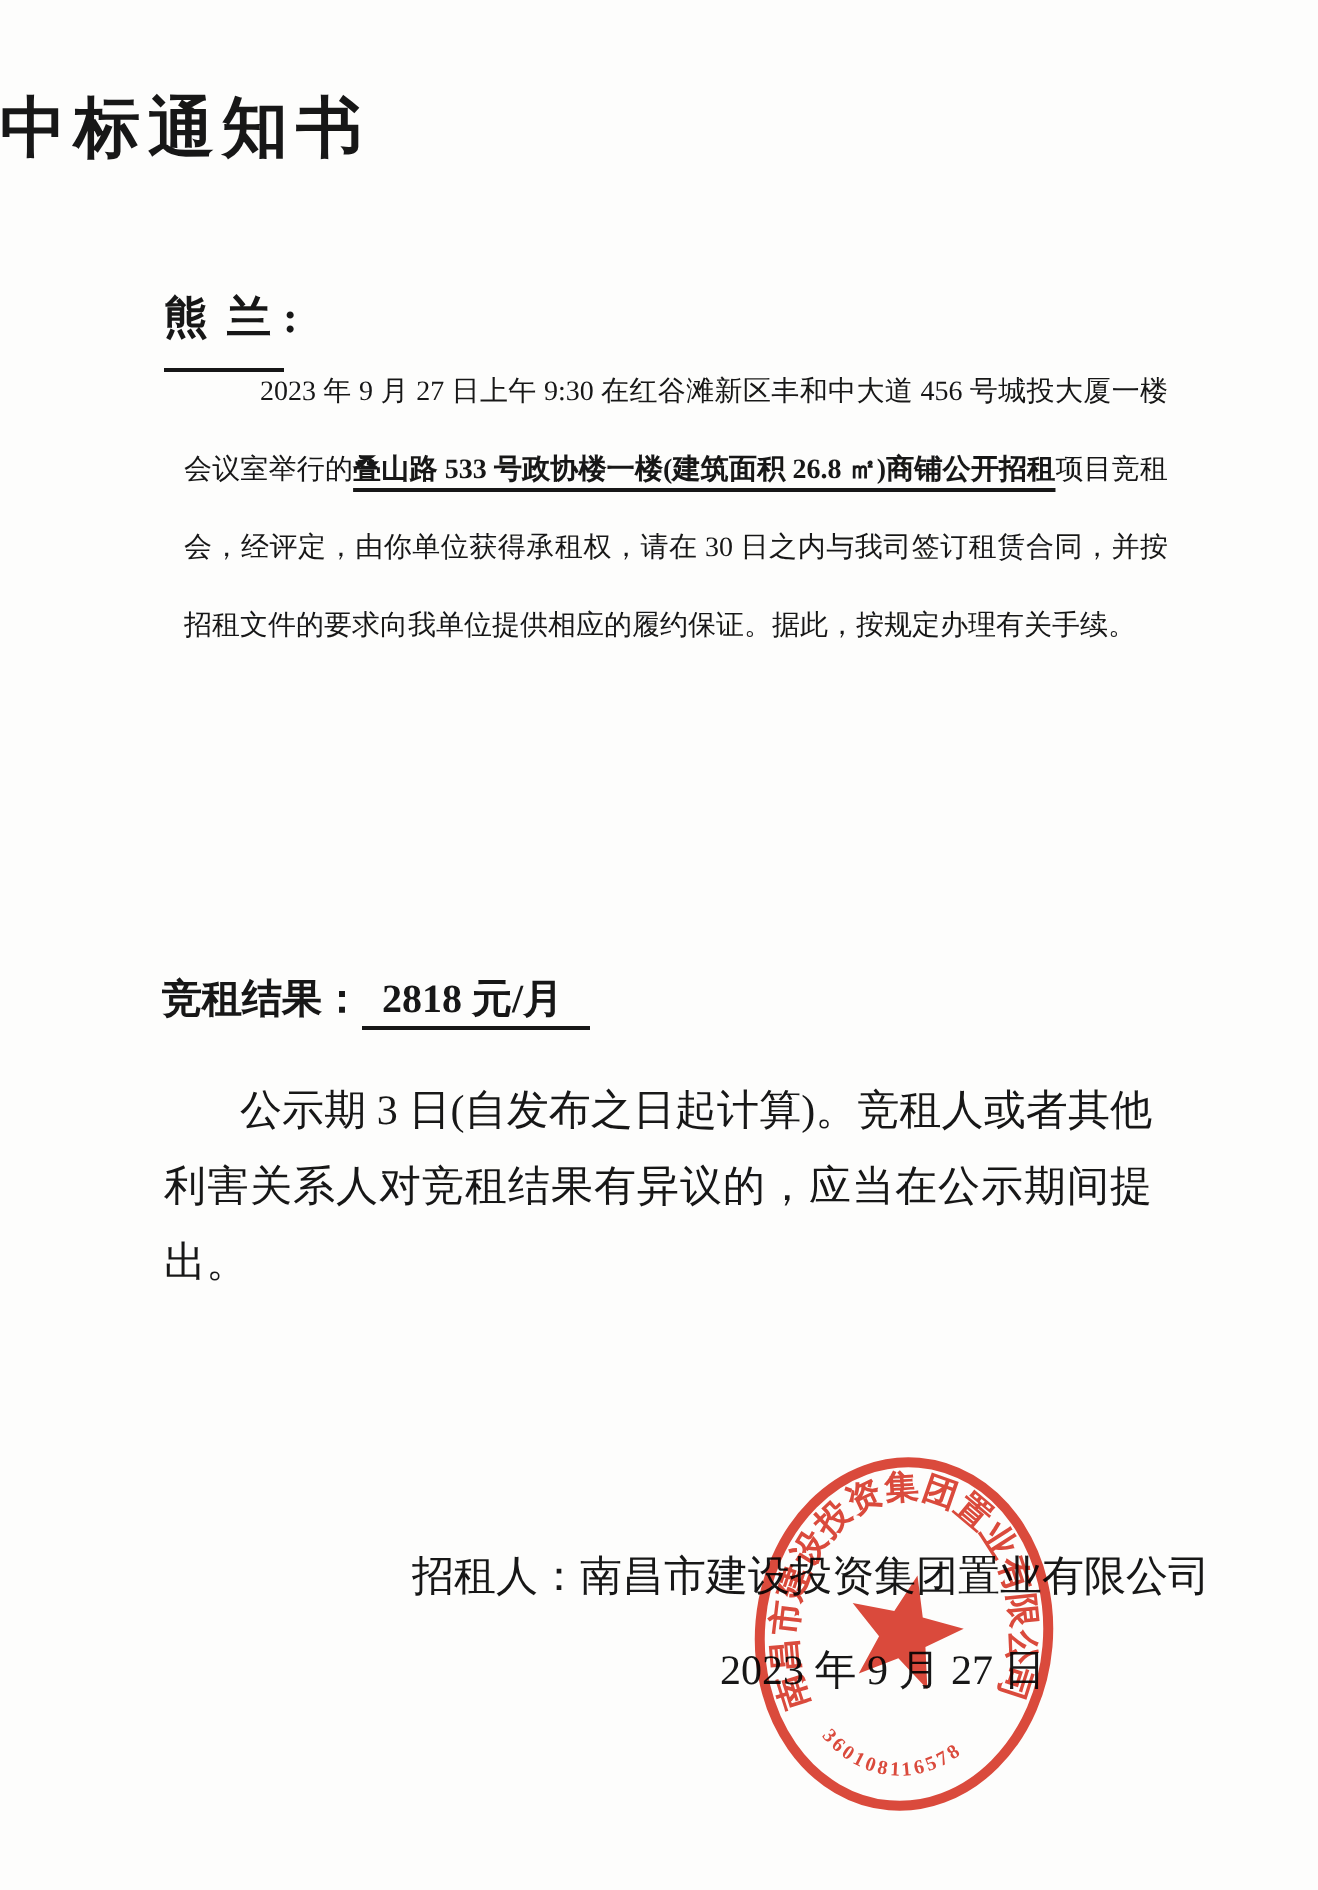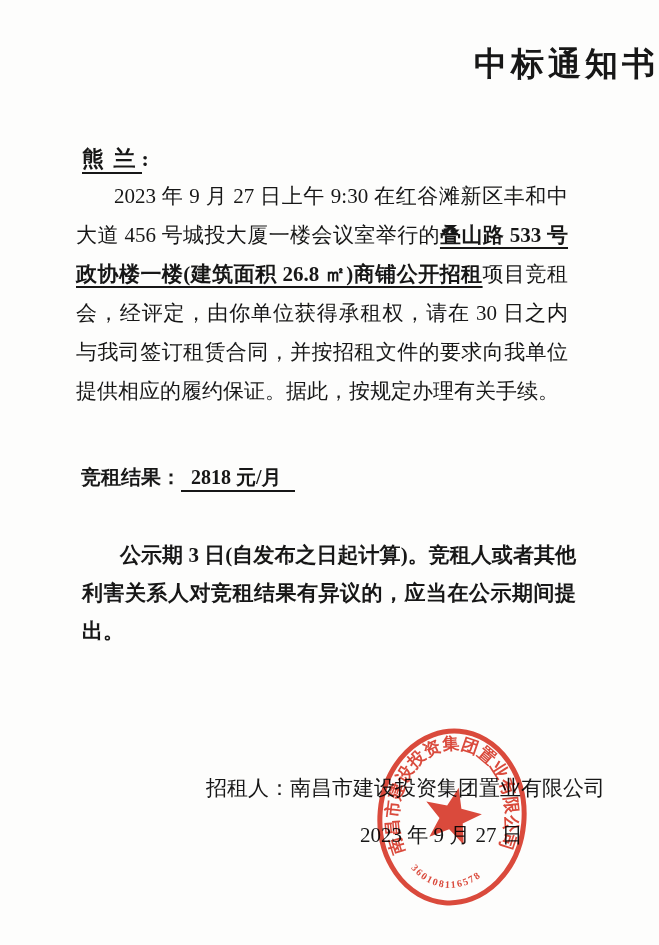--- a/index.html
+++ b/index.html
@@ -8,67 +8,66 @@
     width:659px;height:945px;
     margin:0 auto;
     background:#fdfdfc;
     overflow:hidden;
     font-family:"Liberation Serif", serif;
     color:#171717;
   }
   .abs{position:absolute;}
   .title{
     top:42px;left:0;width:659px;
-    text-align:right;
+    text-align:left;
     font-size:33px;font-weight:bold;
     letter-spacing:4px;
     margin:0;
   }
   .addressee{
     top:144px;left:82px;
     font-size:22px;font-weight:bold;
     white-space:nowrap;
   }
   .addressee .uline{
     border-bottom:2px solid #171717;
-    padding:0 4px 1px 0;
+    padding:0 4px 13px 0;
     letter-spacing:2px;
   }
   .body-para{
-    top:177px;left:76px;width:492px;
-    font-size:21px;line-height:39px;
+    top:177px;left:92px;width:492px;
+    font-size:14px;line-height:39px;
     text-align:justify;text-justify:inter-ideograph;
     text-indent:38px;
     margin:0;
   }
   .hl{
     font-weight:bold;
     text-decoration:underline;
     text-underline-offset:5px;
     text-decoration-thickness:2px;
   }
   .result-line{
-    top:464px;left:81px;
+    top:486px;left:81px;
     font-size:20px;font-weight:bold;
     white-space:nowrap;
     text-align:right;
   }
   .result-value{
     border-bottom:2px solid #171717;
     padding:0 13px 2px 10px;
   }
   .block2{
     top:536px;left:82px;width:494px;
     font-size:21px;line-height:38px;
   }
   .notice-para{
     margin:0;
     text-align:justify;text-justify:inter-ideograph;
     text-indent:38px;
-    font-weight:bold;
   }
   .sub-line{
     padding-left:38px;
     font-size:20px;
     white-space:nowrap;
   }
   .signer-line{
     top:774px;left:206px;
     font-size:21px;
     white-space:nowrap;

